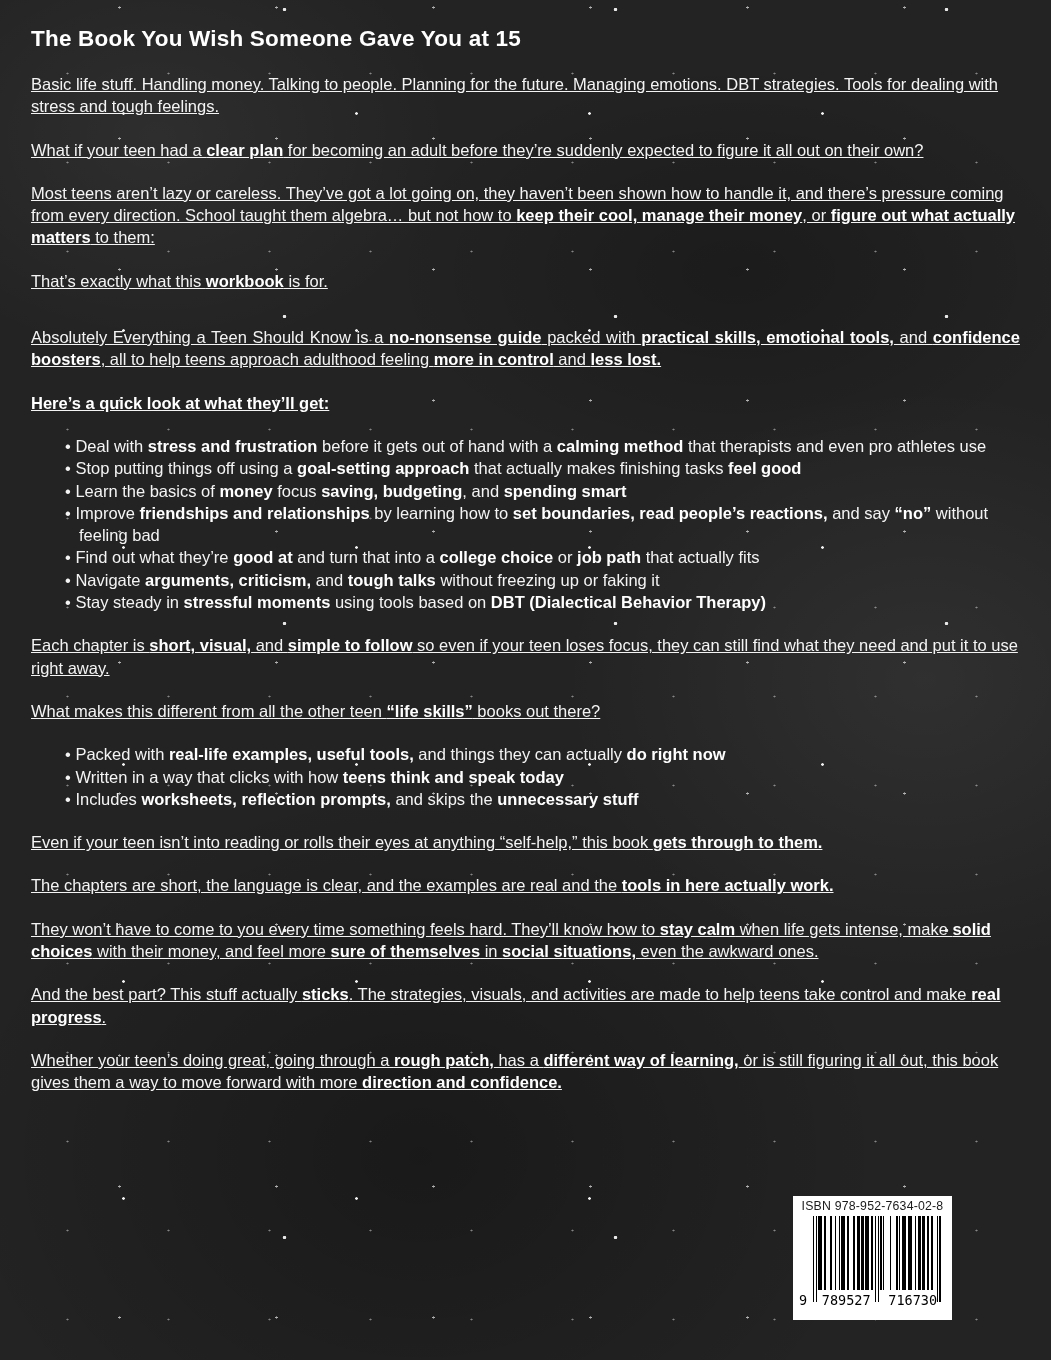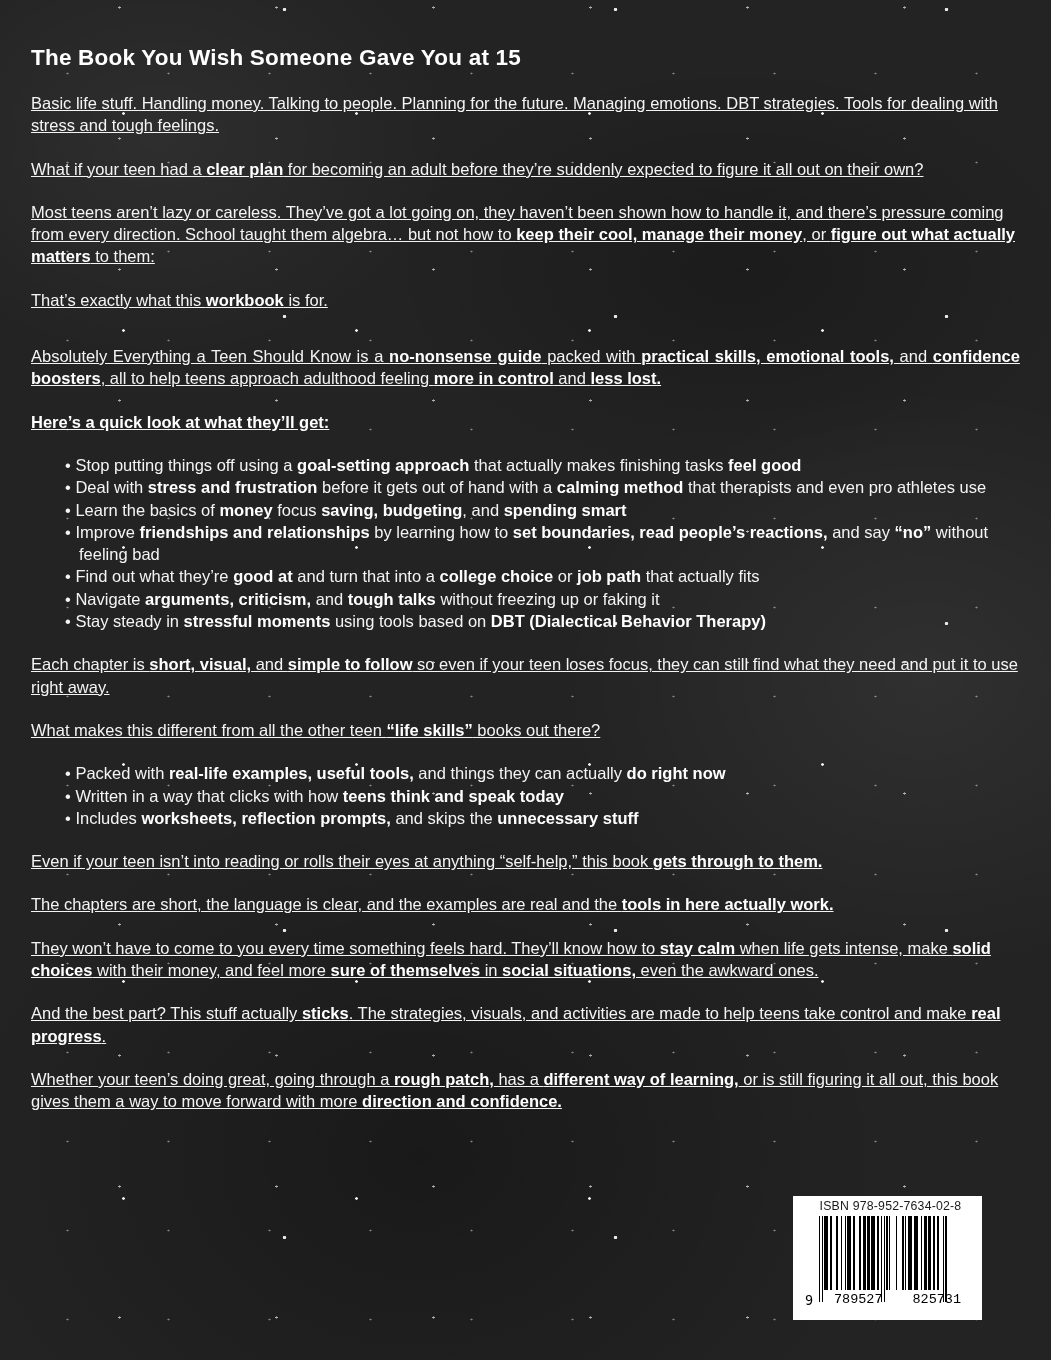--- a/index.html
+++ b/index.html
@@ -21,21 +21,21 @@
     background-size:
       233px 217px, 157px 131px, 101px 89px, 331px 307px,
       100% 100%, 100% 100%, 100% 100%, 100% 100%;
     background-position:
       7px 5px, 41px 73px, 17px 29px, 119px 163px, 0 0, 0 0, 0 0, 0 0;
     font-family:"Liberation Sans", sans-serif;
     color:#f4f4f4;
   }
   .content{
     position:absolute;
-    left:31px; top:44px;
+    left:31px; top:25px;
     width:989px;
   }
   .title{
     font-size:22.5px;
     font-weight:bold;
     letter-spacing:0.2px;
     line-height:27px;
     margin:0 0 21px 0;
     color:#ffffff;
   }
@@ -52,25 +52,25 @@
     line-height:22.3px;
     margin-left:34px;
     padding-left:14px;
     text-indent:-14px;
   }
   .b{ font-weight:bold; color:#ffffff; }
   
   .barcode-box{
     position:absolute;
     left:793px; top:1196px;
-    width:189px; height:124px;
+    width:159px; height:124px;
     background:#ffffff;
     color:#111111;
     box-sizing:border-box;
-    padding:3px 6px 4px 12px;
+    padding:3px 6px 4px 6px;
   }
   .isbn-label{
     font-size:12.3px;
     text-align:center;
     white-space:nowrap;
     letter-spacing:0.2px;
     color:#1a1a1a;
   }
   .barcode-bars{
     display:flex;
@@ -85,37 +85,37 @@
   .barcode-digits{
     display:flex;
     margin-top:-12px;
     margin-left:0;
     font-family:"DejaVu Sans Mono", monospace;
     font-size:13.5px;
     color:#000;
     position:relative;
   }
   .barcode-digits .d1{ width:14px; }
-  .barcode-digits .d2, .barcode-digits .d3{ flex:1; text-align:center;font-family:Liberation Mono, monospace; }
+  .barcode-digits .d2, .barcode-digits .d3{ flex:1; text-align:center; }
 </style>
 </head>
 <body>
 
 <div class="page">
   <div class="content" id="content">
       <div class="title"><span class="b">The Book You Wish Someone Gave You at 15</span></div>
       <div class="para"><span>Basic life stuff. Handling money. Talking to people. Planning for the future. Managing emotions. DBT strategies. Tools for dealing with stress and tough feelings.</span></div>
       <div class="para"><span>What if your teen had a </span><span class="b">clear plan</span><span> for becoming an adult before they’re suddenly expected to figure it all out on their own?</span></div>
       <div class="para"><span>Most teens aren’t lazy or careless. They’ve got a lot going on, they haven’t been shown how to handle it, and there’s pressure coming from every direction. School taught them algebra… but not how to </span><span class="b">keep their cool, manage their money</span><span>, or </span><span class="b">figure out what actually matters</span><span> to them:</span></div>
       <div class="para"><span>That’s exactly what this </span><span class="b">workbook</span><span> is for.</span></div>
       <div class="para justify"><span>Absolutely Everything a Teen Should Know is a </span><span class="b">no-nonsense guide</span><span> packed with </span><span class="b">practical skills, emotional tools,</span><span> and </span><span class="b">confidence boosters</span><span>, all to help teens approach adulthood feeling </span><span class="b">more in control</span><span> and </span><span class="b">less lost.</span></div>
       <div class="para"><span class="b">Here’s a quick look at what they’ll get:</span></div>
       <div class="bullets">
+        <div class="bullet-item"><span>• </span><span>Deal with </span><span class="b">stress and frustration</span><span> before it gets out of hand with a </span><span class="b">calming method</span><span> that therapists and even pro athletes use</span></div>
         <div class="bullet-item"><span>• </span><span>Stop putting things off using a </span><span class="b">goal-setting approach</span><span> that actually makes finishing tasks </span><span class="b">feel good</span></div>
-        <div class="bullet-item"><span>• </span><span>Deal with </span><span class="b">stress and frustration</span><span> before it gets out of hand with a </span><span class="b">calming method</span><span> that therapists and even pro athletes use</span></div>
         <div class="bullet-item"><span>• </span><span>Learn the basics of </span><span class="b">money</span><span> focus </span><span class="b">saving, budgeting</span><span>, and </span><span class="b">spending smart</span></div>
         <div class="bullet-item"><span>• </span><span>Improve </span><span class="b">friendships and relationships</span><span> by learning how to </span><span class="b">set boundaries, read people’s reactions,</span><span> and say </span><span class="b">“no”</span><span> without feeling bad</span></div>
         <div class="bullet-item"><span>• </span><span>Find out what they’re </span><span class="b">good at</span><span> and turn that into a </span><span class="b">college choice</span><span> or </span><span class="b">job path</span><span> that actually fits</span></div>
         <div class="bullet-item"><span>• </span><span>Navigate </span><span class="b">arguments, criticism,</span><span> and </span><span class="b">tough talks</span><span> without freezing up or faking it</span></div>
         <div class="bullet-item"><span>• </span><span>Stay steady in </span><span class="b">stressful moments</span><span> using tools based on </span><span class="b">DBT (Dialectical Behavior Therapy)</span></div>
       </div>
       <div class="para"><span>Each chapter is </span><span class="b">short, visual,</span><span> and </span><span class="b">simple to follow</span><span> so even if your teen loses focus, they can still find what they need and put it to use right away.</span></div>
       <div class="para"><span>What makes this different from all the other teen </span><span class="b">“life skills”</span><span> books out there?</span></div>
       <div class="bullets">
         <div class="bullet-item"><span>• </span><span>Packed with </span><span class="b">real-life examples, useful tools,</span><span> and things they can actually </span><span class="b">do right now</span></div>
@@ -224,16 +224,16 @@
         <div class="module"></div>
         <div class="module"></div>
         <div class="module"></div>
         <div class="module black guard"></div>
         <div class="module guard"></div>
         <div class="module black guard"></div>
       </div>
     <div class="barcode-digits">
       <span class="d1">9</span>
       <span class="d2">789527</span>
-      <span class="d3">825731</span>
+      <span class="d3">716730</span>
     </div>
   </div>
 </div>
 
 </body></html>

